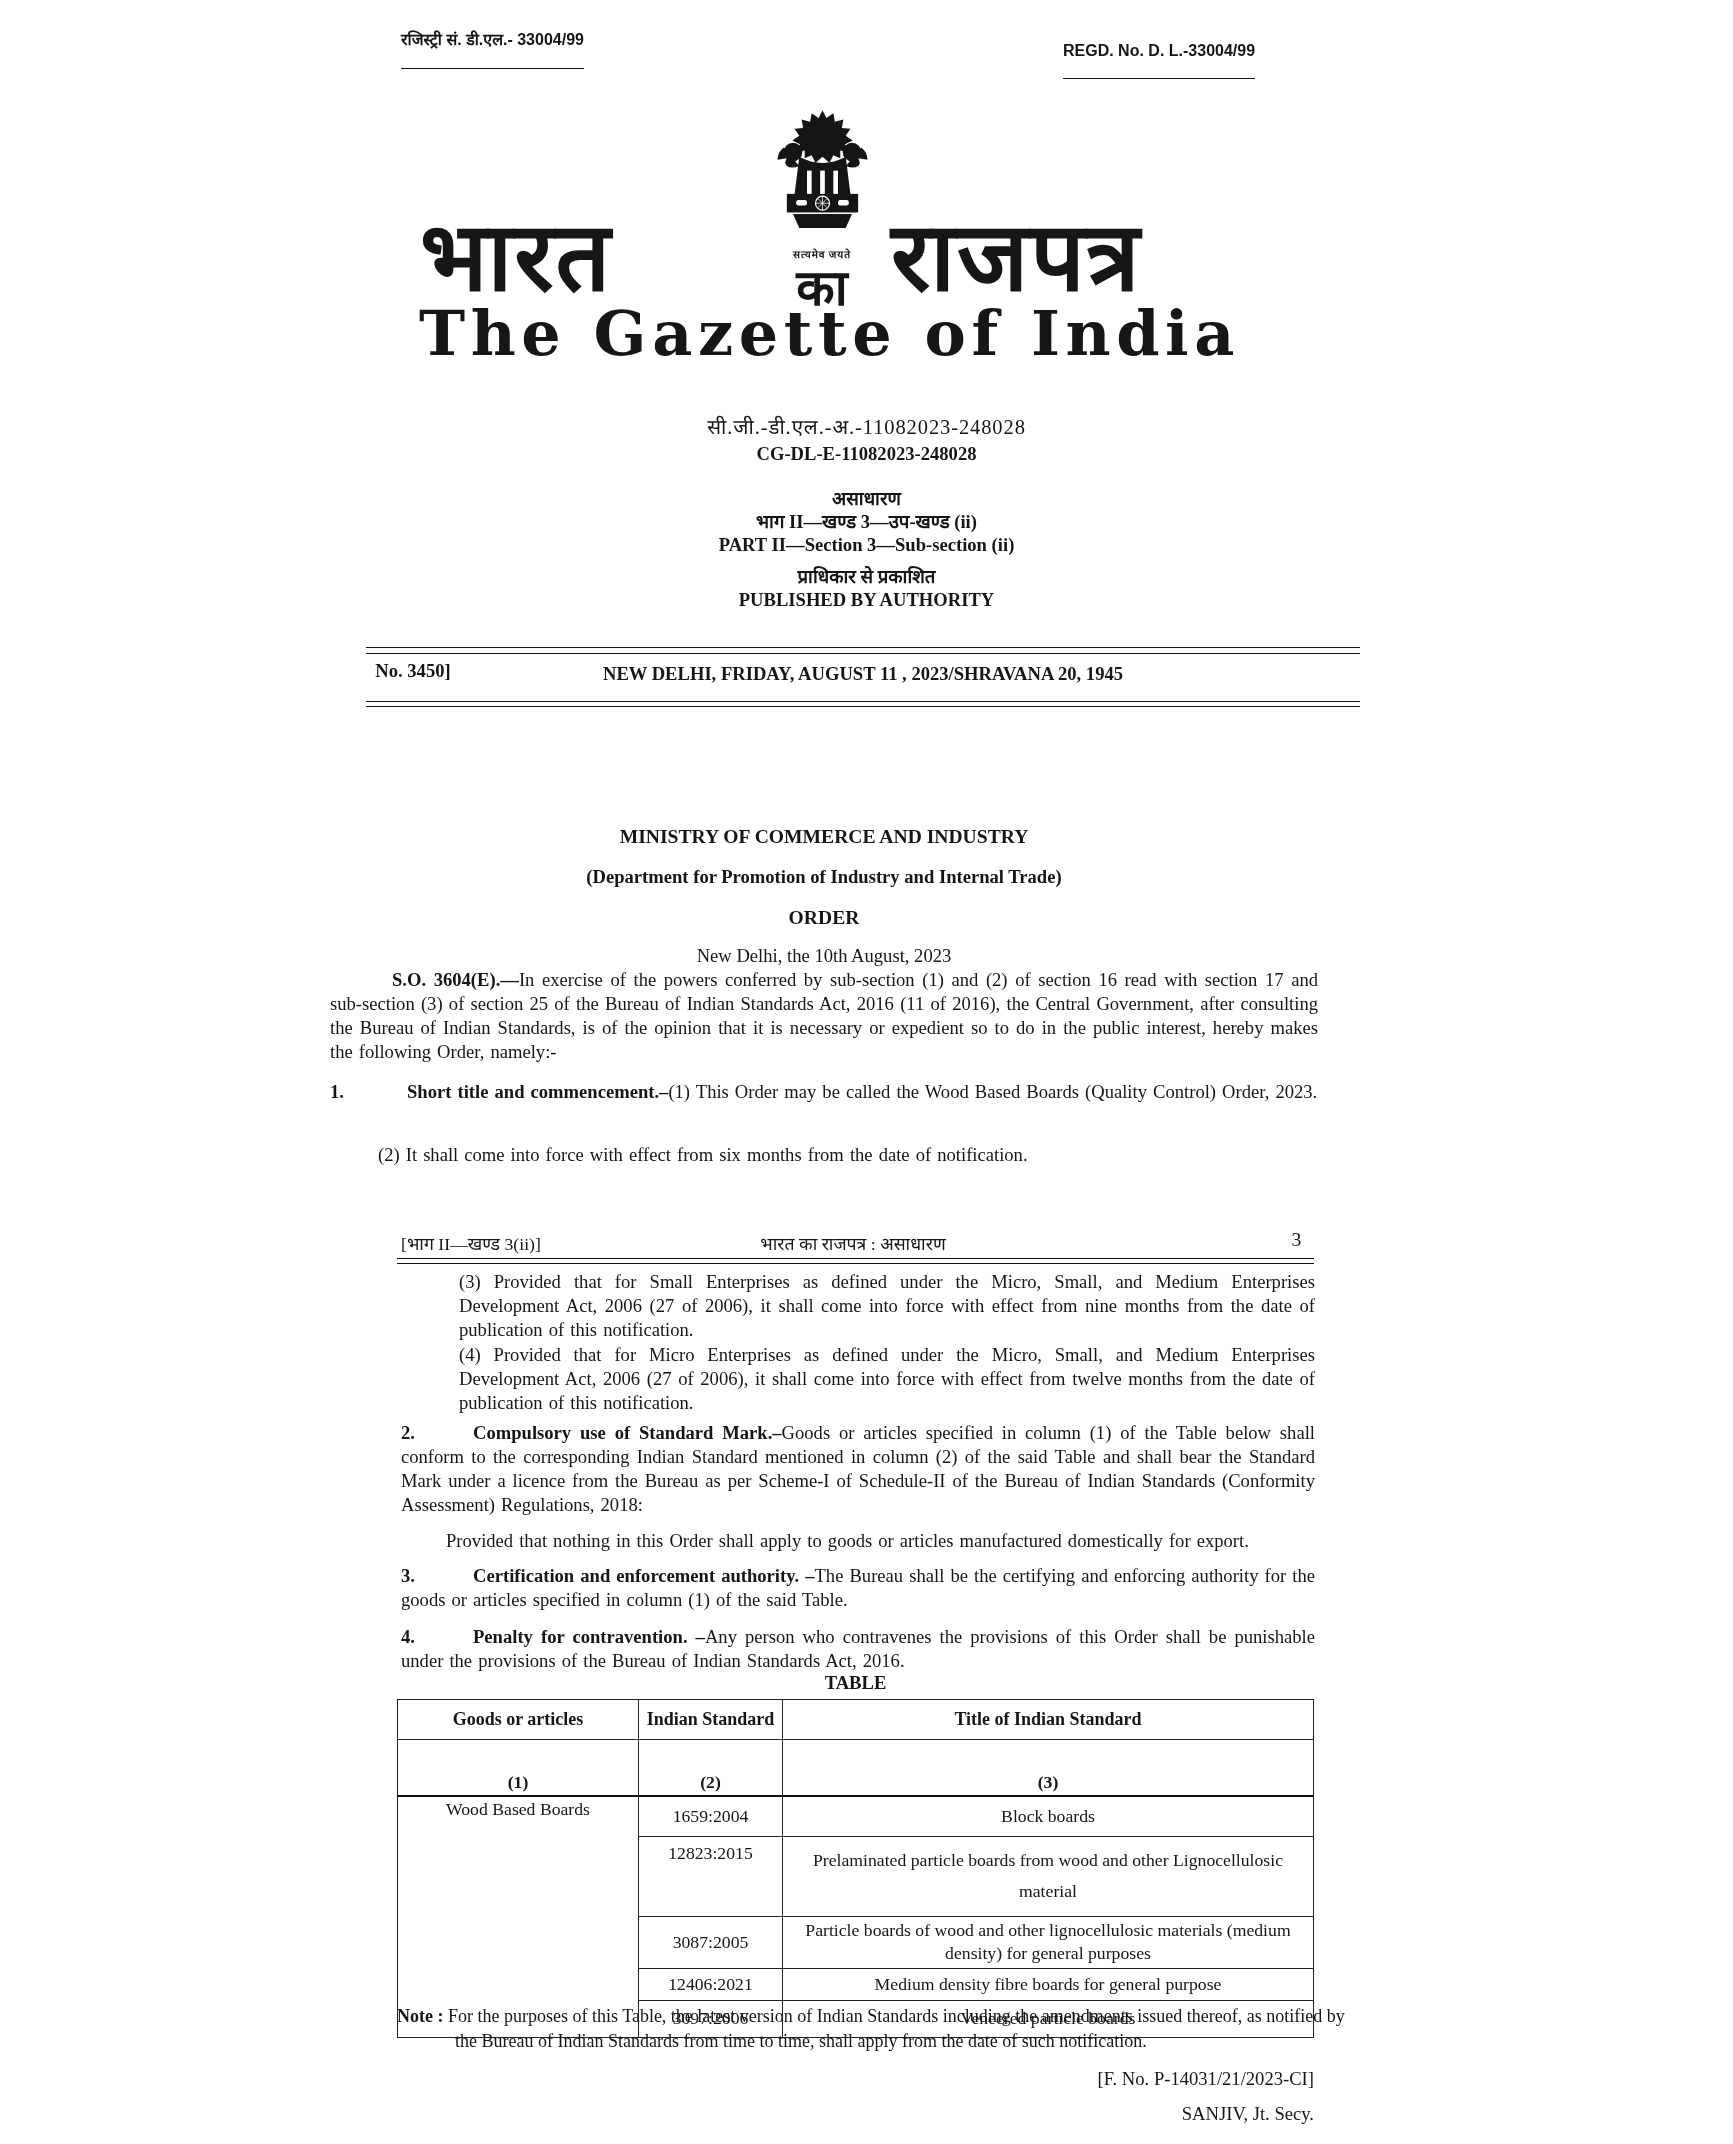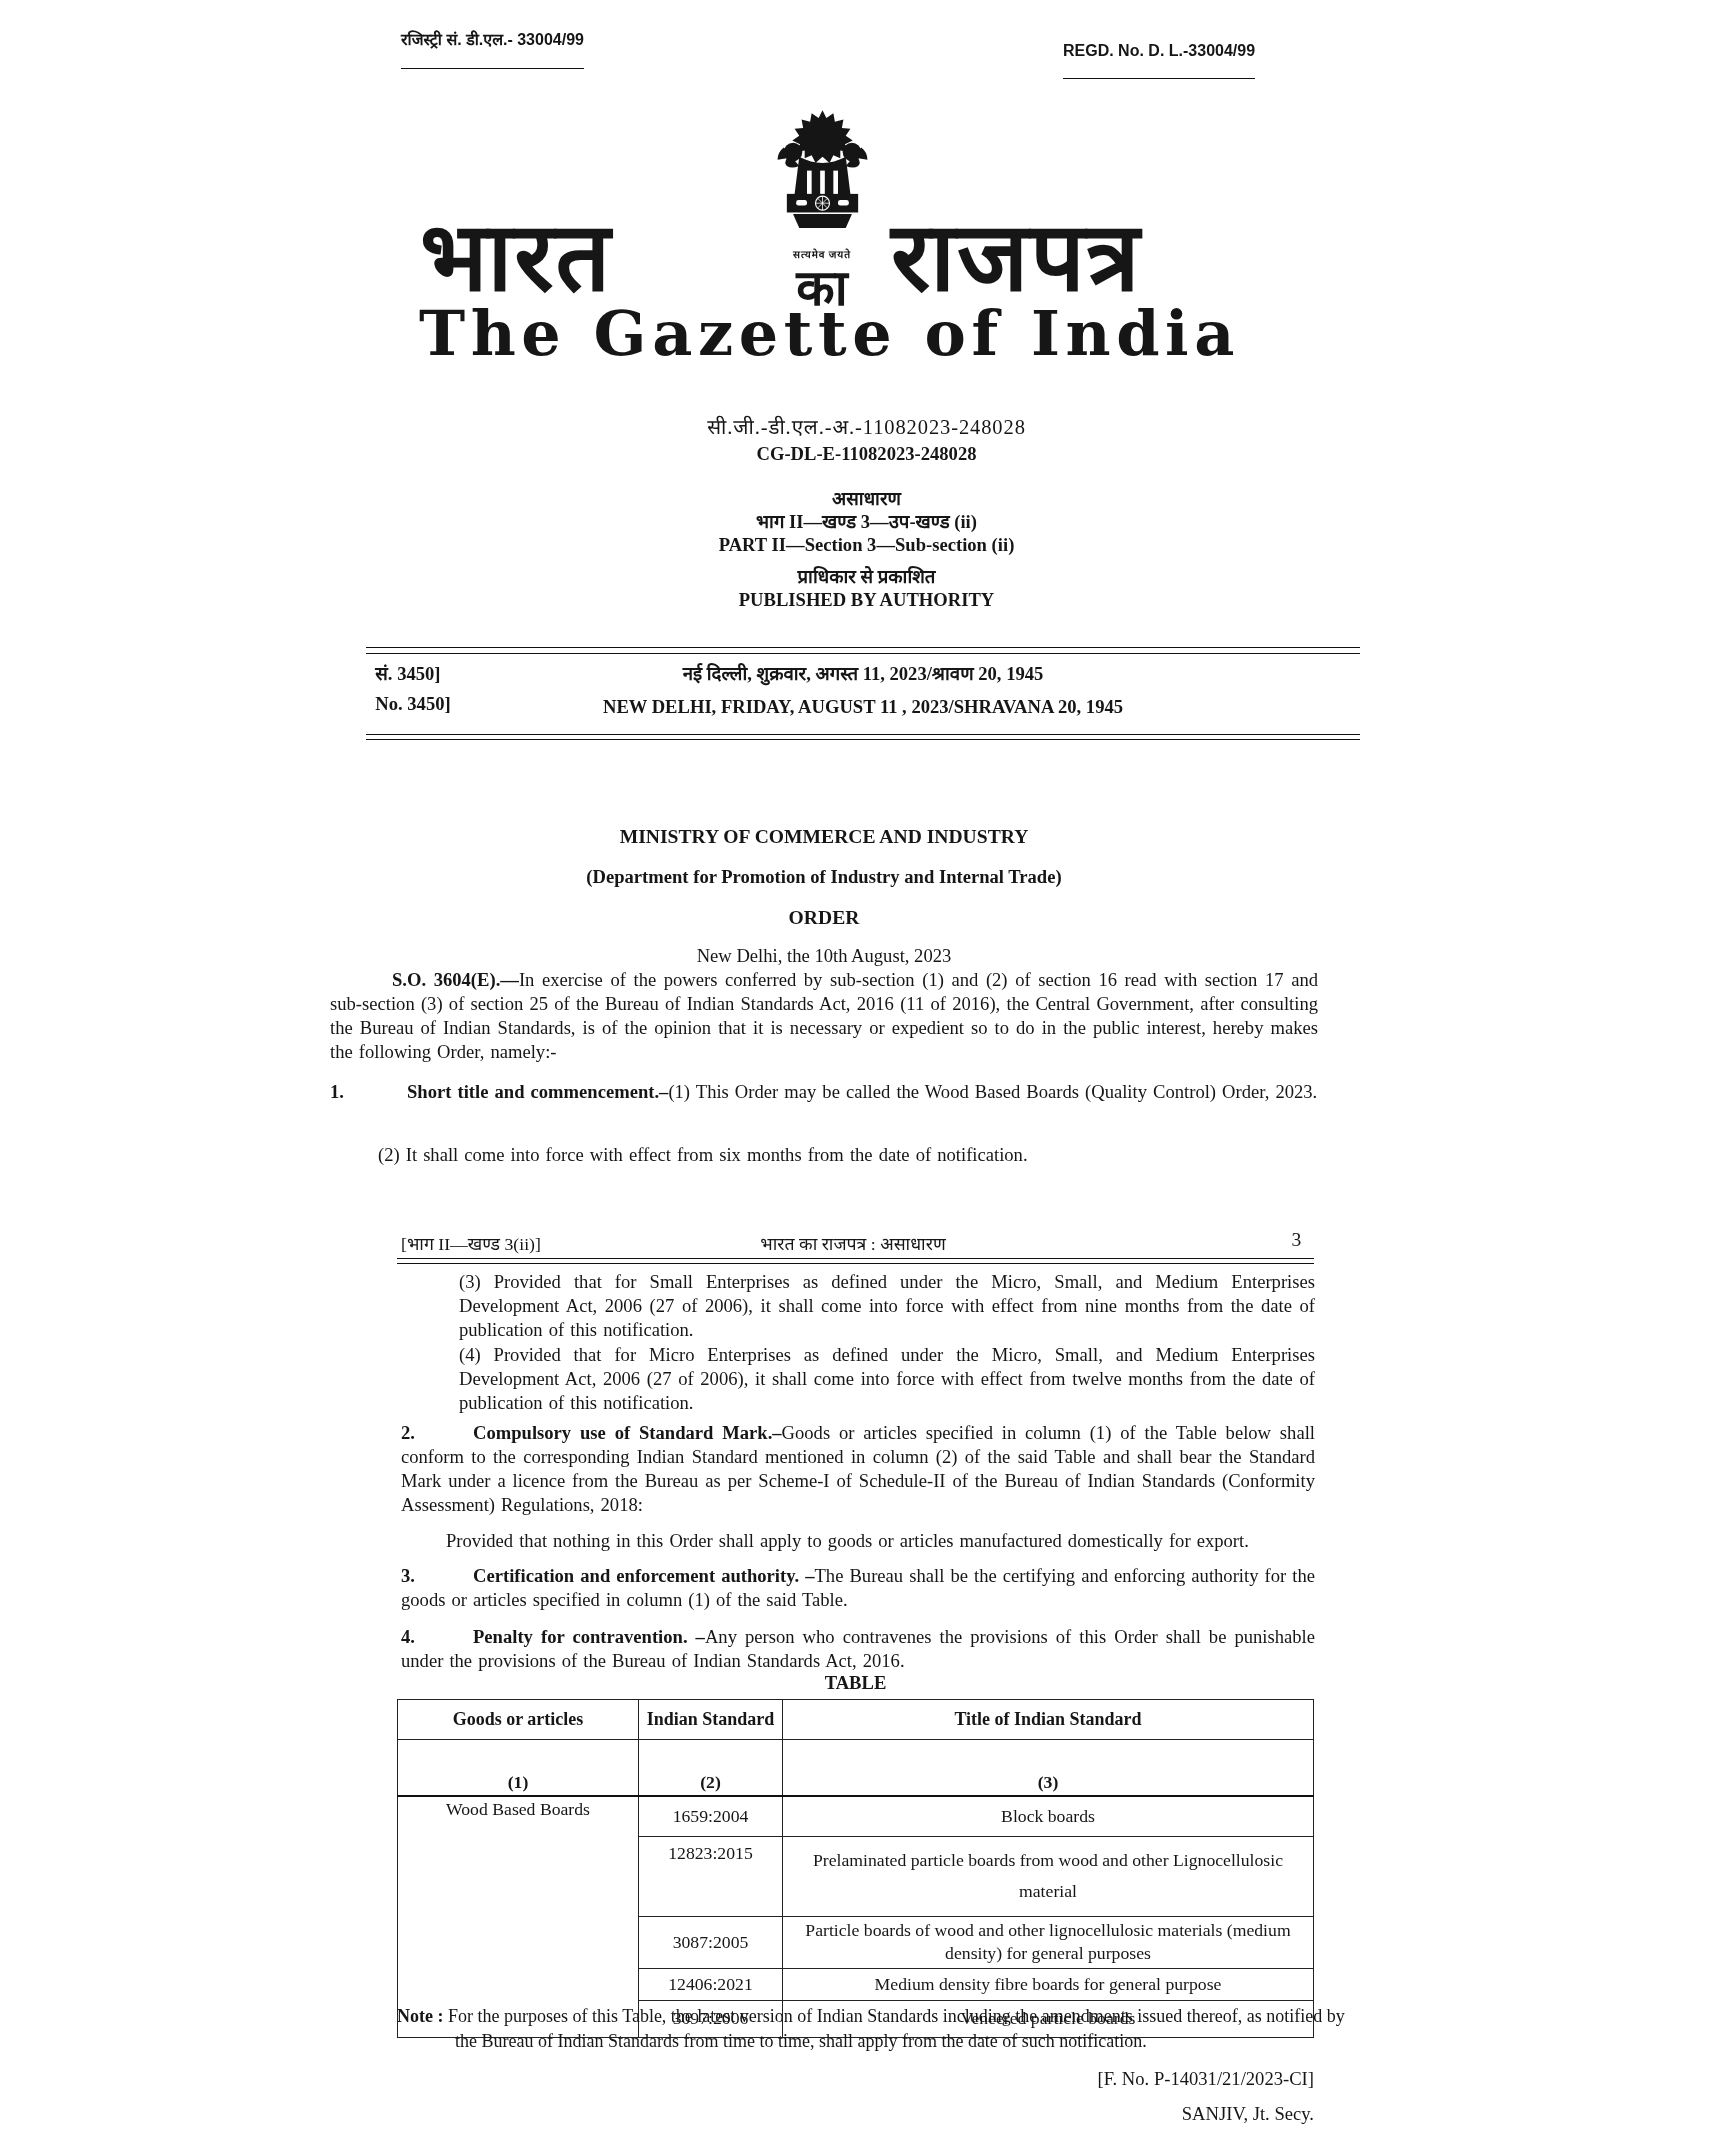--- a/index.html
+++ b/index.html
@@ -147,24 +147,20 @@
     <div class="hi">भाग II—खण्ड 3—उप-खण्ड (ii)</div>
     <div class="en gap-after">PART II—Section 3—Sub-section (ii)</div>
     <div class="hi">प्राधिकार से प्रकाशित</div>
     <div class="en">PUBLISHED BY AUTHORITY</div>
   </div>
 
   <div class="band">
     <div class="double-rule"></div>
     <div class="band-rows">
       <div class="band-row">
-        <span class="band-label">सं.  3450]</span>
-        <span class="band-date">नई दिल्ली, शुक्रवार, अगस्त 11, 2023/श्रावण 20, 1945</span>
-      </div>
-      <div class="band-row">
         <span class="band-label">No. 3450]</span>
         <span class="band-date">NEW DELHI,  FRIDAY, AUGUST 11 , 2023/SHRAVANA 20, 1945</span>
       </div>
     </div>
     <div class="double-rule"></div>
   </div>
 
   <div class="ministry-block">
     <div class="l1">MINISTRY OF COMMERCE AND INDUSTRY</div>
     <div class="l2">(Department for Promotion of Industry and Internal Trade)</div>

